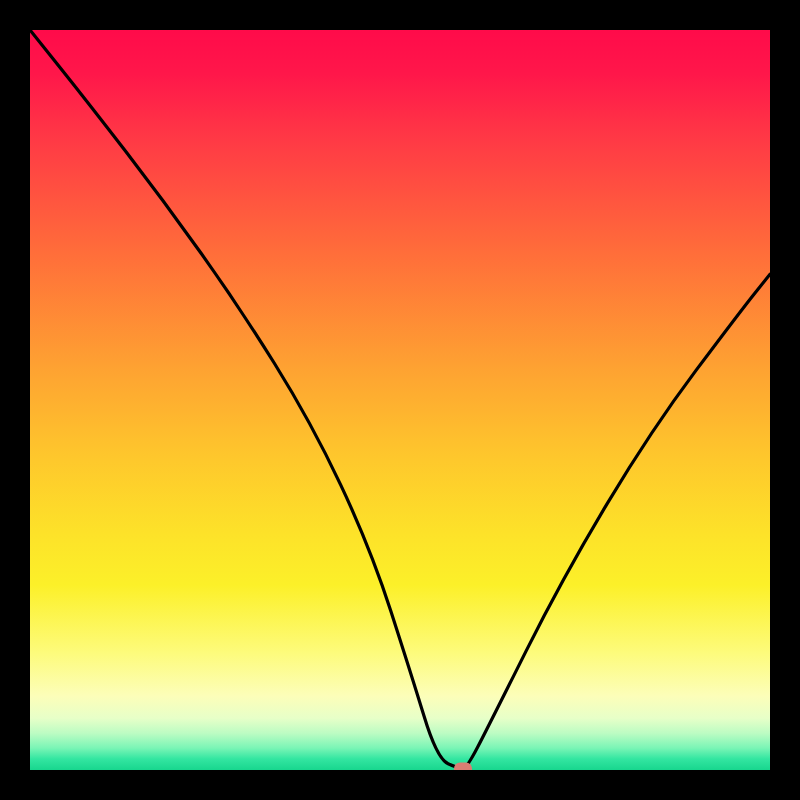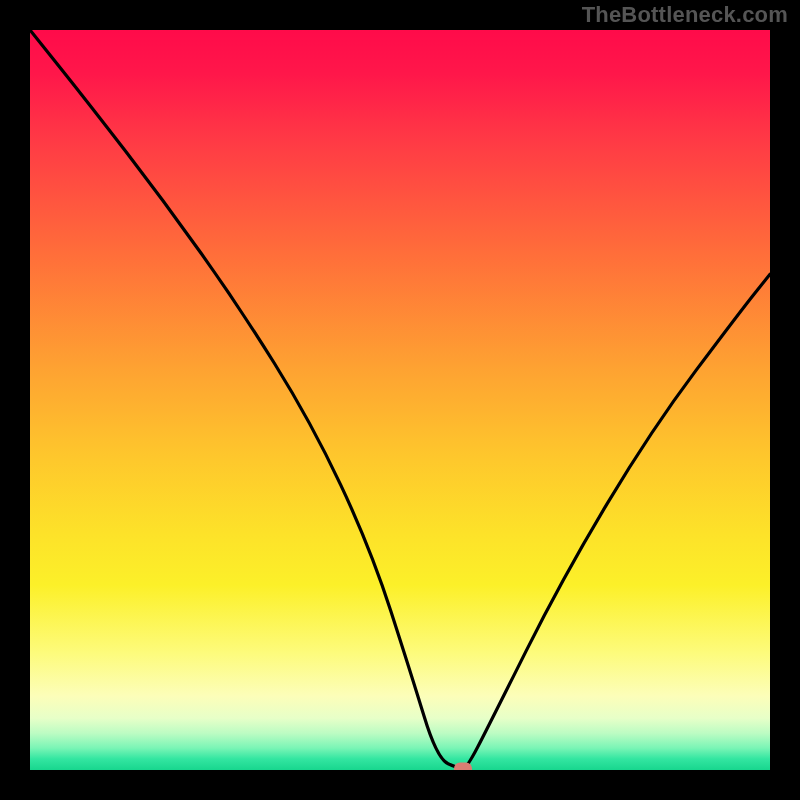--- a/index.html
+++ b/index.html
@@ -76,21 +76,20 @@
     background: #d97d73;
     border-radius: 6px;
     z-index: 6;
     transform: translate(-50%, -50%);
   }
 </style>
 </head>
 <body>
 
 <div class="frame">
-  <div class="watermark">TheBottleneck.com</div>
 
   <div class="plot-area">
     <div class="gradient"></div>
 
     <svg class="curve" viewBox="0 0 740 740" preserveAspectRatio="none">
       <path fill="none" stroke="#000" stroke-width="3.2" stroke-linejoin="round" stroke-linecap="round" d="M 0.0 0.0 Q 0.0 0.0 29.6 37.0 Q 59.2 74.0 96.2 122.1 Q 133.2 170.2 170.2 222.0 Q 207.2 273.8 244.2 333.0 Q 281.2 392.2 310.8 455.1 Q 340.4 518.0 360.8 580.9 Q 381.1 643.8 394.1 686.3 Q 407.0 728.9 418.1 733.7 Q 429.2 738.5 432.9 738.5 Q 436.6 738.5 447.7 717.1 Q 458.8 695.6 495.8 621.6 Q 532.8 547.6 577.2 473.6 Q 621.6 399.6 666.0 340.4 Q 710.4 281.2 725.2 262.7 T 740.0 244.2 "></path>
     </svg>
 
     <div class="marker" style="left: 432.9px; top: 738.52px; background: rgb(217, 125, 115);"></div>
   </div>

